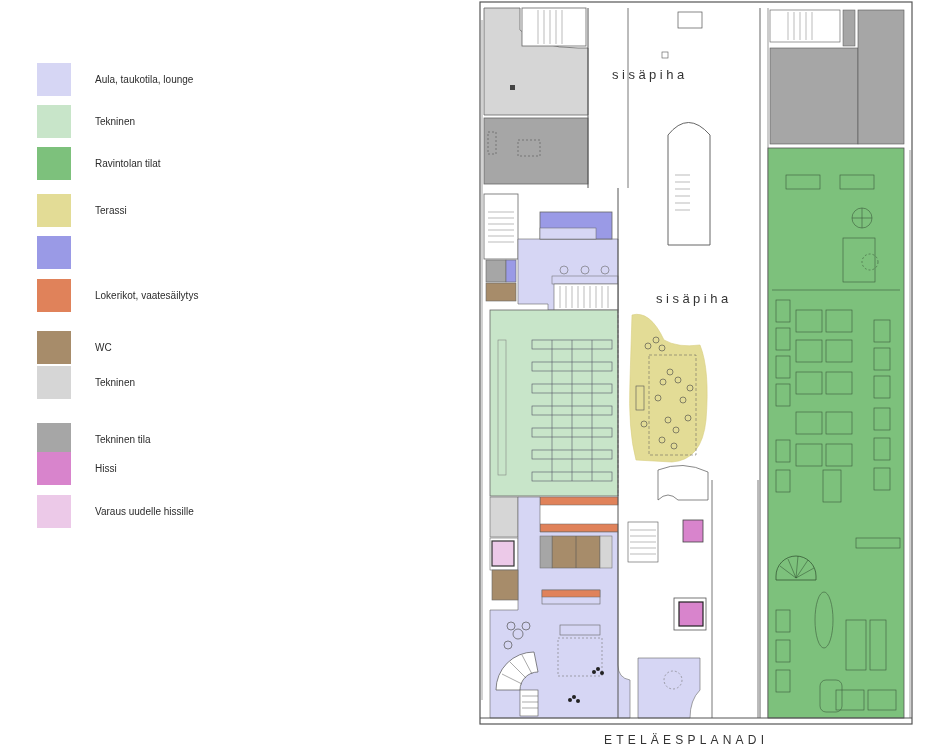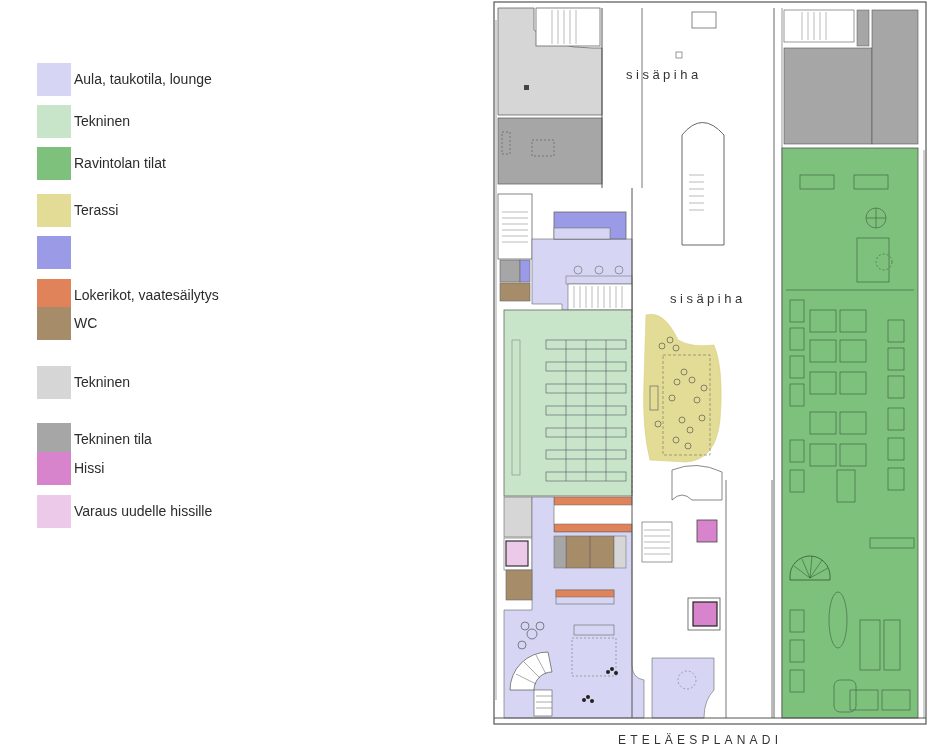--- a/index.html
+++ b/index.html
@@ -1,21 +1,21 @@
 <!DOCTYPE html>
 <html><head>
 <meta charset="utf-8">
 <style>
   html, body { margin:0; padding:0; background:#ffffff; }
   body { width:928px; height:748px; position:relative; overflow:hidden; font-family:"Liberation Sans", sans-serif; color:#2a2a2a; }
   .legend { position:absolute; left:37px; top:62px; width:280px; }
   .legend-item { position:absolute; left:0; height:34px; display:flex; align-items:center; }
   .swatch { width:34px; height:33px; display:inline-block; }
-  .legend-label { margin-left:3px; font-size:14px; color:#2b2b2b; white-space:nowrap; }
-  .plan { position:absolute; left:492px; top:0; width:436px; height:748px; }
+  .legend-label { margin-left:24px; font-size:10px; color:#2b2b2b; white-space:nowrap; }
+  .plan { position:absolute; left:478px; top:0; width:436px; height:748px; }
   svg text { font-family:"Liberation Sans", sans-serif; }
 </style>
 </head>
 <body>
 
 <div class="legend">
   <div class="legend-item" style="top:0px">
     <span class="swatch" style="background:#d6d6f4"></span>
     <span class="legend-label">Aula, taukotila, lounge</span>
   </div>
@@ -31,21 +31,21 @@
     <span class="swatch" style="background:#e3dc96"></span>
     <span class="legend-label">Terassi</span>
   </div>
   <div class="legend-item" style="top:173px">
     <span class="swatch" style="background:#9a9ae6"></span>
   </div>
   <div class="legend-item" style="top:216px">
     <span class="swatch" style="background:#e0825a"></span>
     <span class="legend-label">Lokerikot, vaatesäilytys</span>
   </div>
-  <div class="legend-item" style="top:244px">
+  <div class="legend-item" style="top:268px">
     <span class="swatch" style="background:#a78c6a"></span>
     <span class="legend-label">WC</span>
   </div>
   <div class="legend-item" style="top:303px">
     <span class="swatch" style="background:#d6d6d6"></span>
     <span class="legend-label">Tekninen</span>
   </div>
   <div class="legend-item" style="top:360px">
     <span class="swatch" style="background:#a6a6a6"></span>
     <span class="legend-label">Tekninen tila</span>

